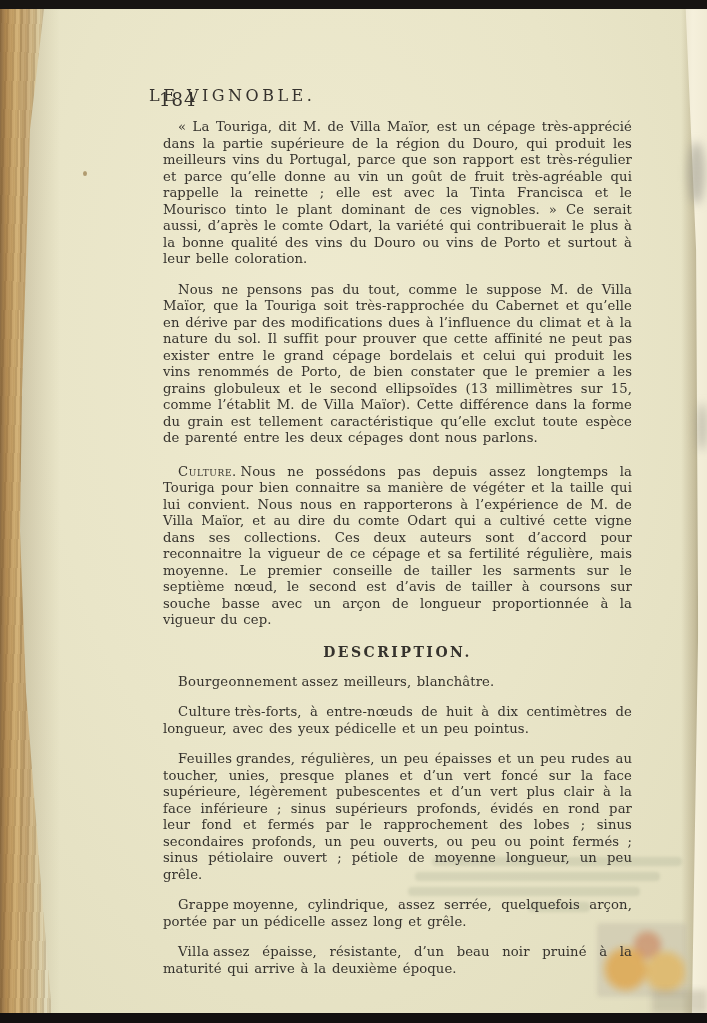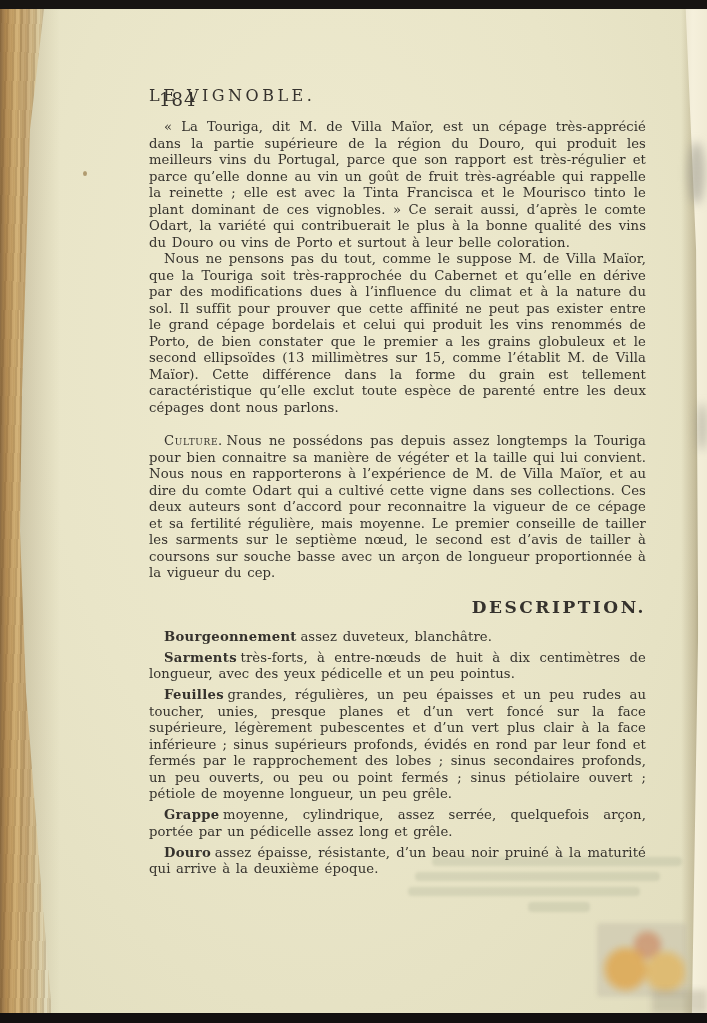--- a/index.html
+++ b/index.html
@@ -50,29 +50,29 @@
       rgba(192,187,167,.45);
     filter:blur(2.2px);}
   .ghost-band{position:absolute;left:652px;top:990px;width:55px;height:23px;
     background:rgba(160,155,135,.35);filter:blur(3px);}
 
   
   .content{position:absolute;left:149px;top:86px;width:497px;color:#35322d;}
   .header{position:relative;height:18px;margin-bottom:15px;}
   .page-num{position:absolute;left:10px;top:3px;font-size:18px;letter-spacing:1px;}
   .running-title{display:block;text-align:left;font-size:16px;letter-spacing:3.5px;}
-  p{margin:0;font-size:13.2px;line-height:16.5px;text-align:justify;
+  p{margin:14px;font-size:13.2px;line-height:16.5px;text-align:justify;
     word-spacing:.10em;letter-spacing:.1px;}
   p.indent{text-indent:15px;}
   .culture{margin-top:17px;}
   .smallcaps{font-variant:small-caps;letter-spacing:.6px;margin-right:.28em;}
-  .desc-heading{margin:15px 0 12px;text-align:right;font-size:17px;font-weight:600;
+  .desc-heading{margin:15px 0 12px;text-align:center;font-size:14px;font-weight:600;
     letter-spacing:2.5px;color:#35322d;}
   p.desc{margin-bottom:4.5px;text-indent:15px;}
-  .term{font-weight:bold;margin-right:.28em;letter-spacing:.3px;}
+  .term{font-weight:normal;margin-right:.28em;letter-spacing:.3px;}
 </style>
 </head>
 <body>
 
 <div class="photo">
   <div class="red-patch"></div>
   <div class="dark-wedge"></div>
   <div class="left-edge"></div>
   <div class="left-shadow"></div>
   <div class="crease"></div>
@@ -94,22 +94,22 @@
       <span class="running-title">LE VIGNOBLE.</span>
     </div>
 
     <p class="indent">« La Touriga, dit M. de Villa Maïor, est un cépage très-apprécié dans la partie supérieure de la région du Douro, qui produit les meilleurs vins du Portugal, parce que son rapport est très-régulier et parce qu’elle donne au vin un goût de fruit très-agréable qui rappelle la reinette ; elle est avec la Tinta Francisca et le Mourisco tinto le plant dominant de ces vignobles. » Ce serait aussi, d’après le comte Odart, la variété qui contribuerait le plus à la bonne qualité des vins du Douro ou vins de Porto et surtout à leur belle coloration.</p>
     <p class="indent">Nous ne pensons pas du tout, comme le suppose M. de Villa Maïor, que la Touriga soit très-rapprochée du Cabernet et qu’elle en dérive par des modifications dues à l’influence du climat et à la nature du sol. Il suffit pour prouver que cette affinité ne peut pas exister entre le grand cépage bordelais et celui qui produit les vins renommés de Porto, de bien constater que le premier a les grains globuleux et le second ellipsoïdes (13 millimètres sur 15, comme l’établit M. de Villa Maïor). Cette différence dans la forme du grain est tellement caractéristique qu’elle exclut toute espèce de parenté entre les deux cépages dont nous parlons.</p>
 
     <p class="indent culture"><span class="smallcaps">Culture.</span><span>Nous ne possédons pas depuis assez longtemps la Touriga pour bien connaitre sa manière de végéter et la taille qui lui convient. Nous nous en rapporterons à l’expérience de M. de Villa Maïor, et au dire du comte Odart qui a cultivé cette vigne dans ses collections. Ces deux auteurs sont d’accord pour reconnaitre la vigueur de ce cépage et sa fertilité régulière, mais moyenne. Le premier conseille de tailler les sarments sur le septième nœud, le second est d’avis de tailler à coursons sur souche basse avec un arçon de longueur proportionnée à la vigueur du cep.</span></p>
 
     <h3 class="desc-heading">DESCRIPTION.</h3>
 
-    <p class="desc"><b class="term">Bourgeonnement</b><span>assez duveteux, blanchâtre.</span></p>
-    <p class="desc"><b class="term">Sarments</b><span>très-forts, à entre-nœuds de huit à dix centimètres de longueur, avec des yeux pédicelle et un peu pointus.</span></p>
+    <p class="desc"><b class="term">Bourgeonnement</b><span>assez meilleurs, blanchâtre.</span></p>
+    <p class="desc"><b class="term">Culture</b><span>très-forts, à entre-nœuds de huit à dix centimètres de longueur, avec des yeux pédicelle et un peu pointus.</span></p>
     <p class="desc"><b class="term">Feuilles</b><span>grandes, régulières, un peu épaisses et un peu rudes au toucher, unies, presque planes et d’un vert foncé sur la face supérieure, légèrement pubescentes et d’un vert plus clair à la face inférieure ; sinus supérieurs profonds, évidés en rond par leur fond et fermés par le rapprochement des lobes ; sinus secondaires profonds, un peu ouverts, ou peu ou point fermés ; sinus pétiolaire ouvert ; pétiole de moyenne longueur, un peu grêle.</span></p>
     <p class="desc"><b class="term">Grappe</b><span>moyenne, cylindrique, assez serrée, quelquefois arçon, portée par un pédicelle assez long et grêle.</span></p>
-    <p class="desc"><b class="term">Douro</b><span>assez épaisse, résistante, d’un beau noir pruiné à la maturité qui arrive à la deuxième époque.</span></p>
+    <p class="desc"><b class="term">Villa</b><span>assez épaisse, résistante, d’un beau noir pruiné à la maturité qui arrive à la deuxième époque.</span></p>
   </div>
 
   <div class="top-bar"></div>
   <div class="bottom-bar"></div>
 </div>
 
 </body></html>

